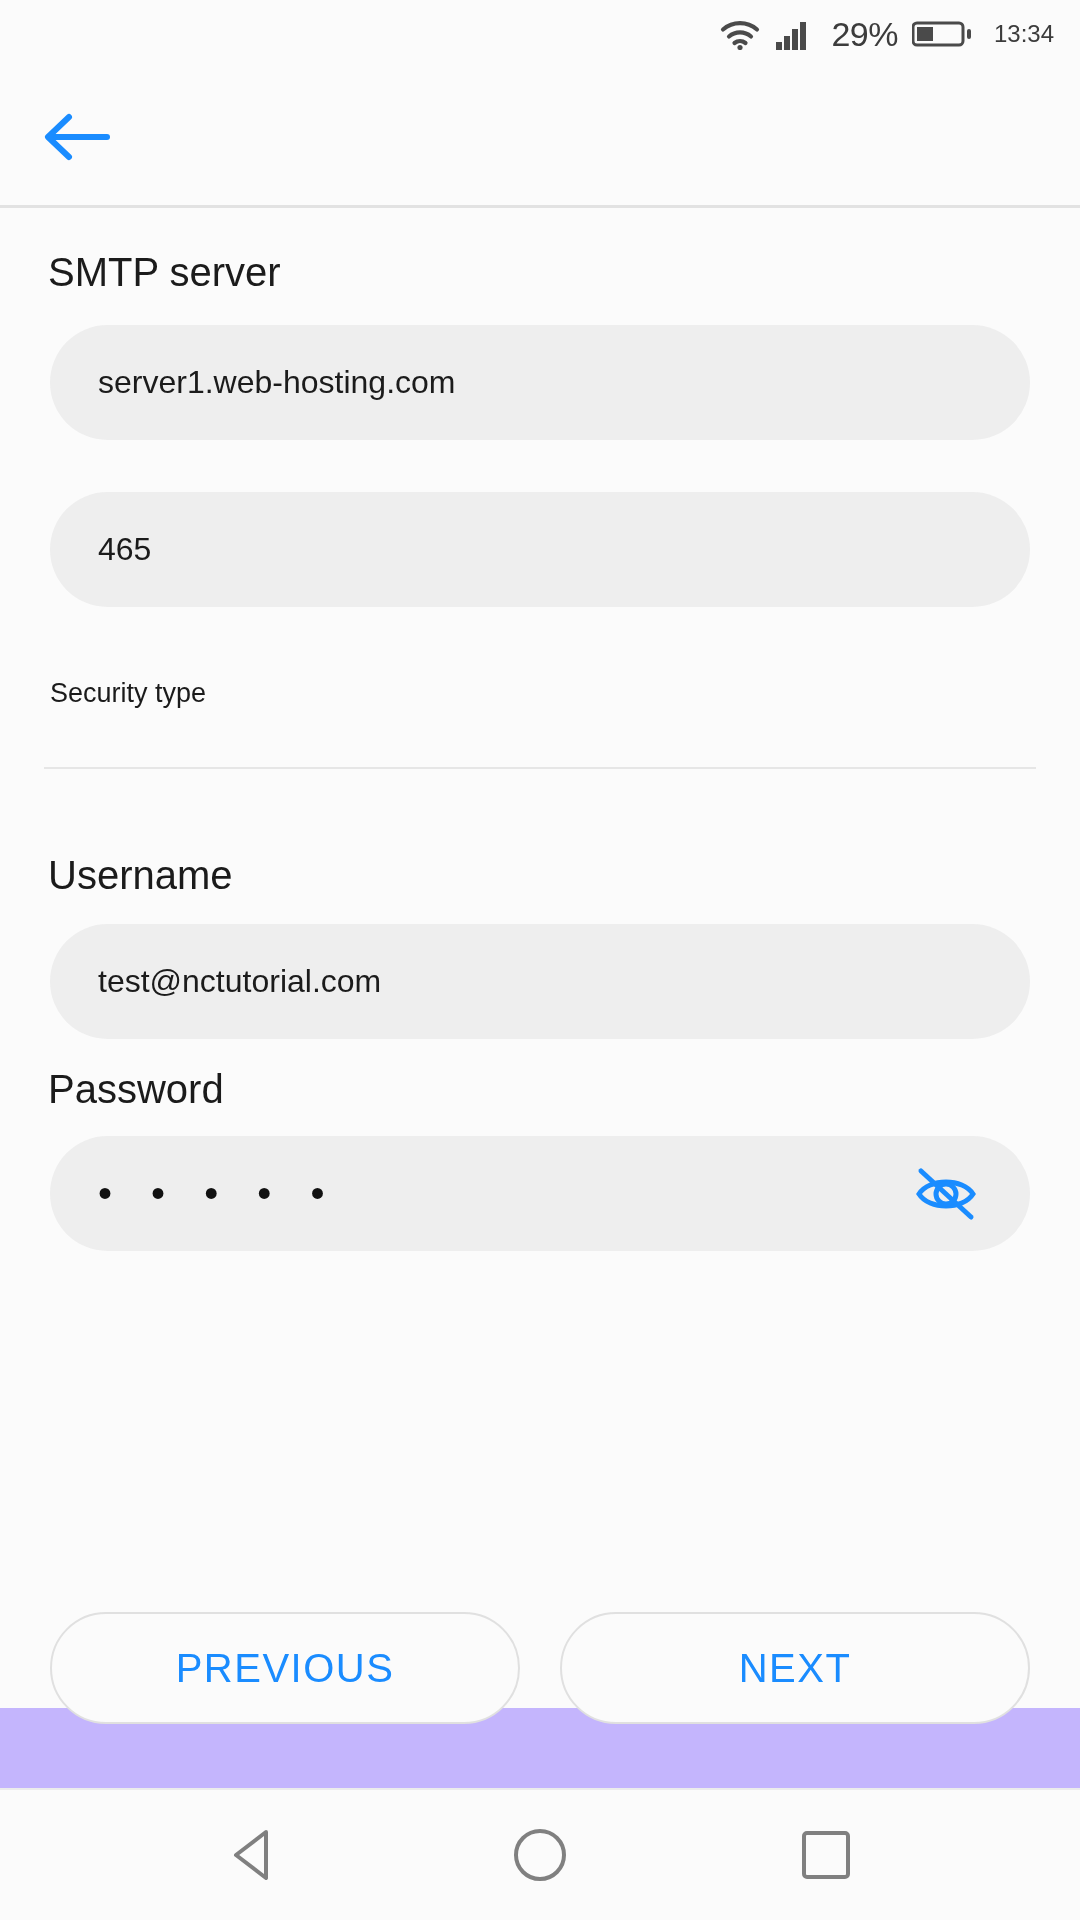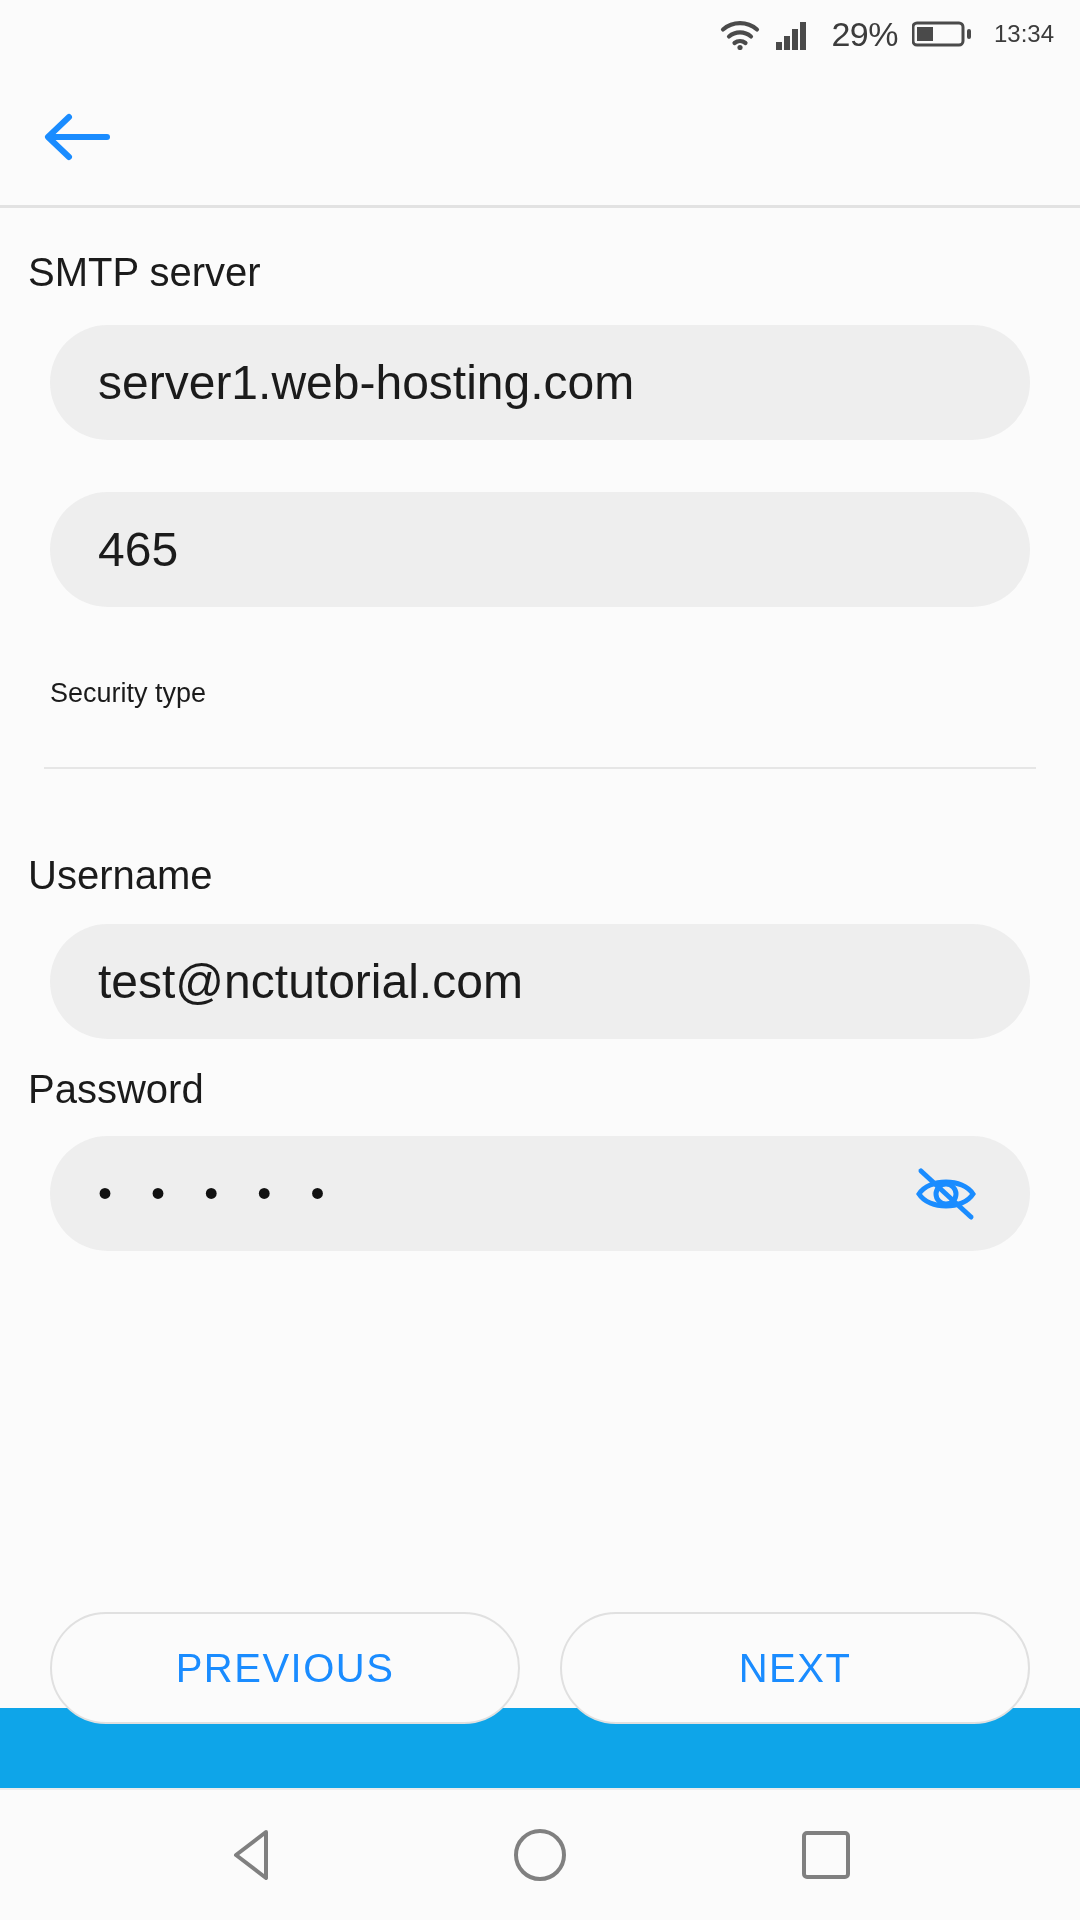--- a/index.html
+++ b/index.html
@@ -3,21 +3,21 @@
 <meta charset="utf-8">
 <style>
   * { margin:0; padding:0; box-sizing:border-box; }
   html, body {
     width:1080px; height:1920px;
     background:#fbfbfb;
     font-family:"Liberation Sans", sans-serif;
     -webkit-font-smoothing:antialiased;
     overflow:hidden;
   }
-  .screen { position:relative; width:1080px; height:1920px; background:#0ea5e9; }
+  .screen { position:relative; width:1080px; height:1920px; background:#c4b5fd; }
 
   
   .statusbar{
     position:absolute; top:0; left:0; width:1080px; height:68px;
     display:flex; align-items:center; justify-content:flex-end;
     padding-right:26px; gap:14px;
     background:#fbfbfb;
   }
   .sb-icon{ display:flex; align-items:center; }
   .sb-batt-pct{
@@ -46,29 +46,29 @@
     position:absolute; top:205px; left:0; width:1080px; height:3px;
     background:#e2e2e2;
   }
 
   
   .content{
     position:absolute; top:208px; left:0; width:1080px; height:1500px;
     background:#fbfbfb;
   }
   .field-label{
-    font-size:40px; color:#1b1b1b; padding-left:28px;
+    font-size:40px; color:#1b1b1b; padding-left:48px;
   }
   .input-pill{
     position:relative;
     margin:0 50px; height:115px; border-radius:58px;
     background:#eeeeee; display:flex; align-items:center;
   }
   .input-pill .val{
-    font-size:48px; color:#1b1b1b; padding-left:48px;
+    font-size:32px; color:#1b1b1b; padding-left:48px;
   }
   .input-pill .dots{
     font-size:40px; color:#111; padding-left:48px; letter-spacing:14px;
   }
   .eye-btn{
     position:absolute; right:48px; top:50%; transform:translateY(-50%);
     width:72px; height:60px; display:flex; align-items:center; justify-content:center;
     cursor:pointer;
   }
 

